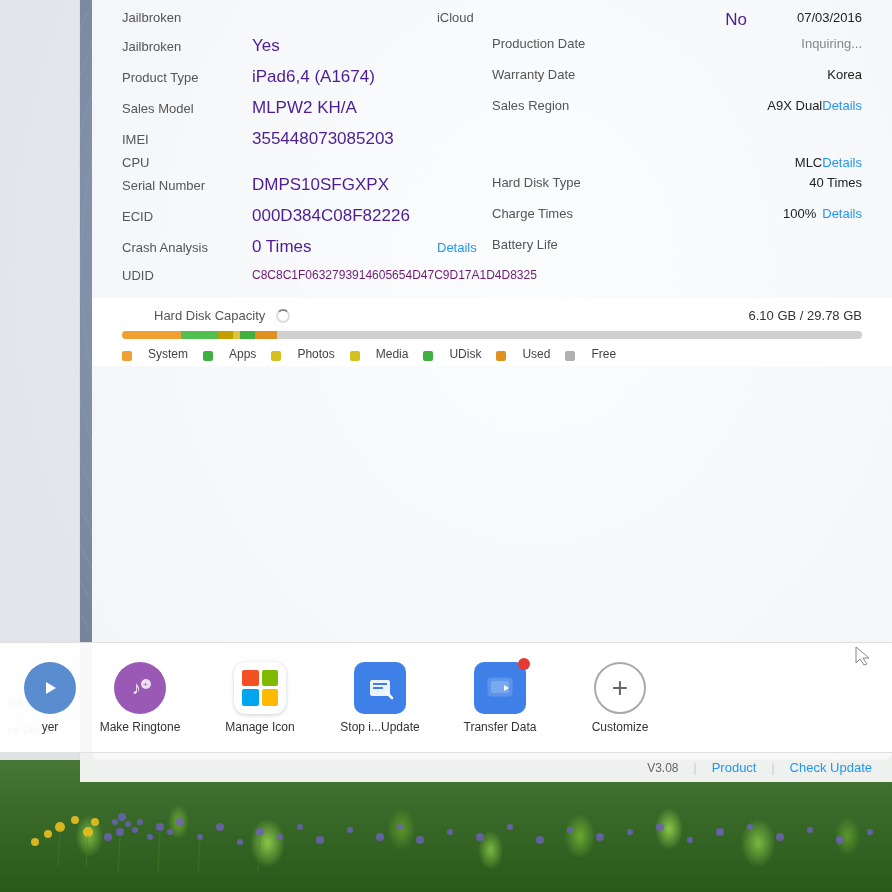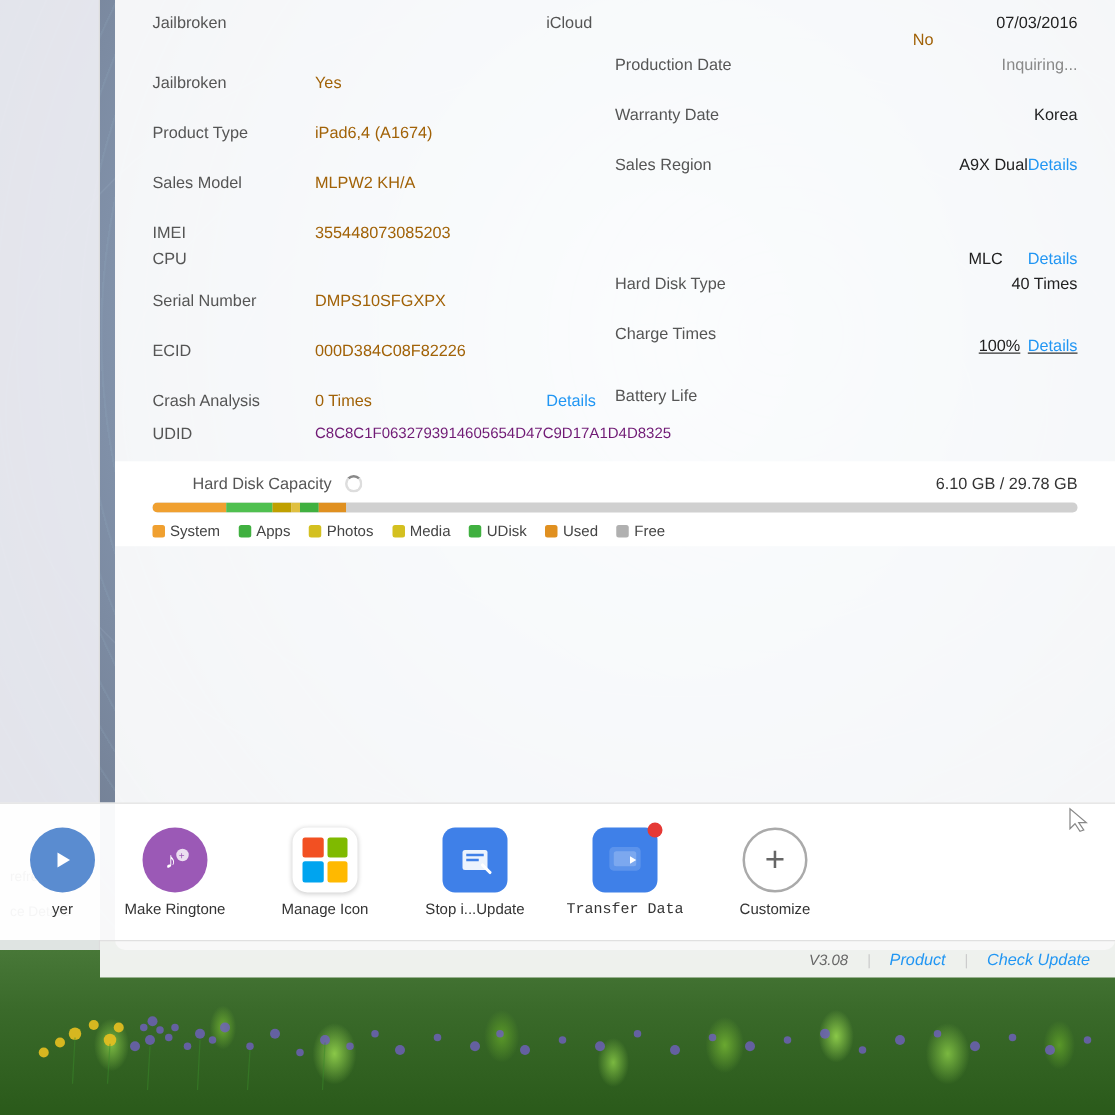--- a/index.html
+++ b/index.html
@@ -87,24 +87,23 @@
       align-items: baseline;
     }
 
     .info-label {
       color: #555;
       min-width: 130px;
       font-size: 13px;
     }
 
     .info-value {
-      color: #a16207;
-      font-size: 13px;
+      color: #4c1d95;
+      font-size: 17px;
       min-width: 180px;
-      margin-top: 14px;
     }
 
     .info-section {
       display: flex;
       width: 100%;
     }
 
     .info-col-left {
       flex: 1;
     }
@@ -188,22 +187,22 @@
       display: flex;
       gap: 15px;
       margin-top: 8px;
       flex-wrap: wrap;
       font-size: 12px;
       color: #444;
     }
 
     .legend-item {
       display: flex;
-      align-items: center;
-      gap: 4px;
+      align-items: flex-end;
+      gap: 16px;
     }
 
     .legend-dot {
       width: 10px;
       height: 10px;
       border-radius: 2px;
     }
 
     
     .bottom-toolbar {
@@ -511,21 +510,21 @@
 
     <div class="info-section" style="margin-bottom:5px;flex-direction:column;">
       <div class="info-col-left">
         <div class="info-row">
           <span class="info-label">IMEI</span>
           <span class="info-value">355448073085203</span>
         </div>
       </div>
       <div class="info-col-right" style="display:flex; justify-content:space-between;">
         <span class="info-label">CPU</span>
-        <div style="display:flex; gap:20px; align-items:center;">
+        <div style="display:flex; gap:0; align-items:center;">
           <span class="info-value-right">MLC</span>
           <span class="details-link">Details</span>
         </div>
       </div>
     </div>
 
     <div class="info-section" style="margin-bottom:5px;">
       <div class="info-col-left">
         <div class="info-row">
           <span class="info-label">Serial Number</span>
@@ -540,36 +539,36 @@
 
     <div class="info-section" style="margin-bottom:5px;">
       <div class="info-col-left">
         <div class="info-row">
           <span class="info-label">ECID</span>
           <span class="info-value">000D384C08F82226</span>
         </div>
       </div>
       <div class="info-col-right" style="display:flex; justify-content:space-between;">
         <span class="info-label">Charge Times</span>
-        <div style="display:flex; gap:6px; align-items:center;text-decoration:underline;">
+        <div style="display:flex; gap:6px; align-items:flex-start;">
           <span class="info-value-right">100%</span>
           <span class="details-link">Details</span>
         </div>
       </div>
     </div>
 
     <div class="info-section" style="margin-bottom:5px;">
       <div class="info-col-left">
         <div class="info-row">
           <span class="info-label">Crash Analysis</span>
           <span class="info-value">0 Times</span>
           <span class="details-link" style="margin-left:5px;">Details</span>
         </div>
       </div>
-      <div class="info-col-right" style="display:flex; justify-content:space-between;align-items:center;">
+      <div class="info-col-right" style="display:flex; justify-content:space-between;">
         <span class="info-label">Battery Life</span>
       </div>
     </div>
 
     <div class="udid-row" style="margin-bottom:5px;">
       <span class="info-label">UDID</span>
       <span class="udid-value" style="flex:1;">C8C8C1F0632793914605654D47C9D17A1D4D8325</span>
     </div>
 
   </div>
@@ -665,42 +664,42 @@
       <svg width="32" height="32" viewBox="0 0 32 32">
         <rect x="6" y="8" width="20" height="16" rx="2" fill="white" opacity="0.9"></rect>
         <rect x="9" y="11" width="14" height="2" fill="#3f80e8"></rect>
         <rect x="9" y="15" width="10" height="2" fill="#3f80e8"></rect>
         <line x1="22" y1="20" x2="28" y2="26" stroke="white" stroke-width="2.5" stroke-linecap="round"></line>
       </svg>
     </div>
     <span class="toolbar-label">Stop i...Update</span>
   </div>
 
-  <div class="toolbar-item" style="position:relative;font-family:Liberation Mono, monospace;">
+  <div class="toolbar-item" style="position:relative;">
     <div class="toolbar-icon icon-transfer" style="position:relative;">
       <div class="transfer-dot"></div>
       <svg width="32" height="32" viewBox="0 0 32 32">
         <rect x="4" y="6" width="24" height="18" rx="3" fill="white" opacity="0.15" stroke="white" stroke-width="1"></rect>
         <rect x="7" y="9" width="18" height="12" rx="2" fill="rgba(255,255,255,0.2)"></rect>
         <polygon points="12,16 20,16 20,13 25,16 20,19 20,16" fill="white"></polygon>
       </svg>
     </div>
     <span class="toolbar-label">Transfer Data</span>
   </div>
 
   <div class="toolbar-item">
     <div class="toolbar-icon icon-customize" style="font-size:28px; color:#666; display:flex; align-items:center; justify-content:center;">
       +
     </div>
     <span class="toolbar-label">Customize</span>
   </div>
 
 </div>
 
-<div class="footer-bar" style="bottom:110px;font-style:italic;">
+<div class="footer-bar" style="bottom:110px;">
   <span>V3.08</span>
   <span class="footer-sep">|</span>
   <span class="details-link">Product</span>
   <span class="footer-sep">|</span>
   <span class="details-link">Check Update</span>
 </div>
 
 <svg class="cursor-arrow" width="20" height="22" viewBox="0 0 20 22">
   <polygon points="2,2 2,18 6,14 10,20 13,19 9,13 15,13" fill="white" stroke="#888" stroke-width="1"></polygon>
 </svg>

